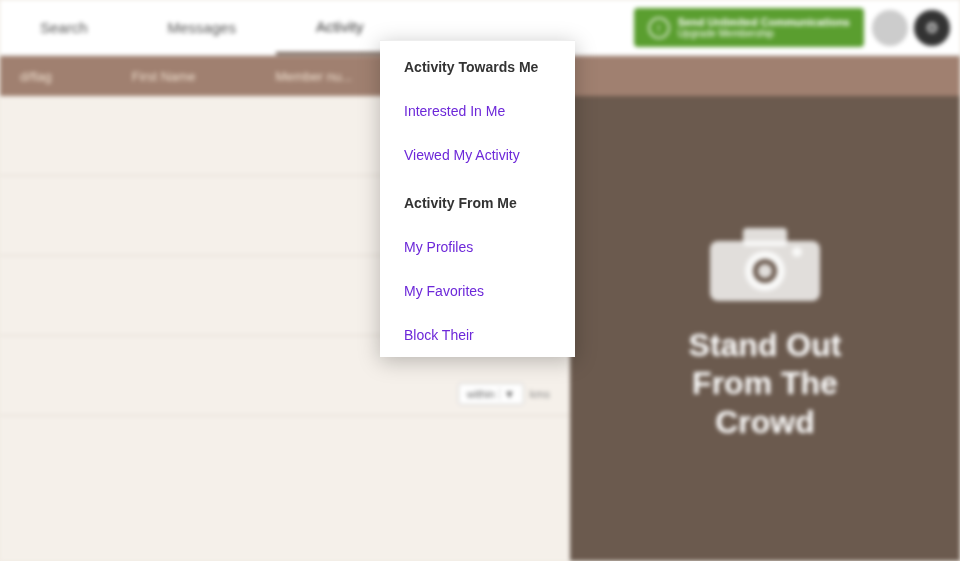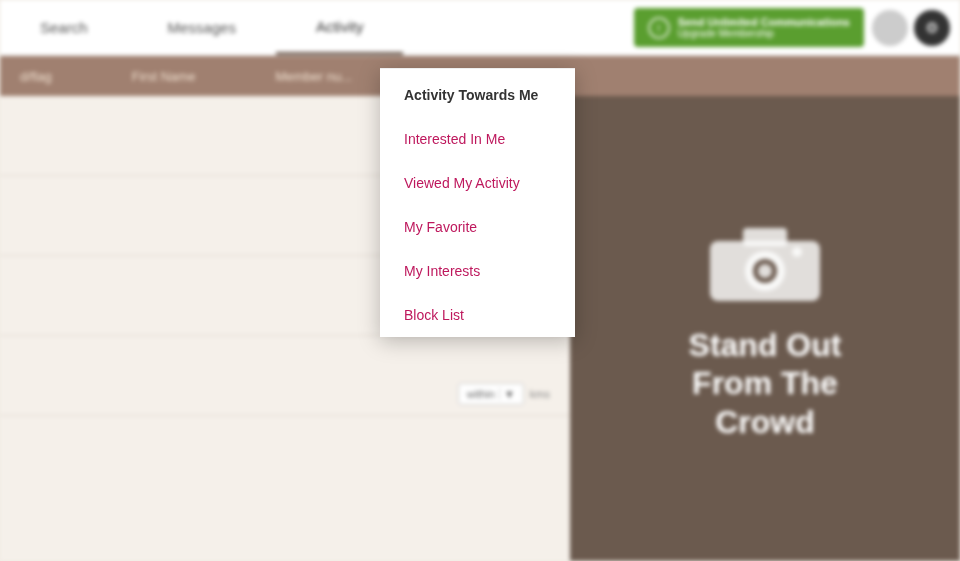--- a/index.html
+++ b/index.html
@@ -34,33 +34,33 @@
 
     
     .dropdown-overlay {
       position: absolute;
       top: 0; left: 0; right: 0; bottom: 0;
       z-index: 10;
     }
 
     .dropdown-menu {
       position: absolute;
-      top: 68px;
+      top: 40px;
       left: 380px;
       width: 195px;
       background: #fff;
       box-shadow: 0 4px 20px rgba(0,0,0,0.25);
       z-index: 20;
       border-top: 1px solid #eee;
     }
 
     .dropdown-menu-item {
       padding: 14px 24px;
       font-size: 14px;
-      color: #be185d;
+      color: #6d28d9;
       cursor: pointer;
       display: block;
     }
 
     .dropdown-menu-item.section-header {
       font-weight: bold;
       color: #333;
       padding-top: 18px;
       padding-bottom: 14px;
     }
@@ -124,22 +124,23 @@
 <div class="dropdown-overlay">
   <div class="dropdown-menu">
 
     <div class="dropdown-menu-item section-header">Activity Towards Me</div>
 
     <div class="dropdown-menu-item">Interested In Me</div>
 
 
     <div class="dropdown-menu-item">Viewed My Activity</div>
 
+    <div class="dropdown-menu-item section-header">Activity From Me</div>
 
-    <div class="dropdown-menu-item">My Favorite</div>
+    <div class="dropdown-menu-item">My Profiles</div>
 
-    <div class="dropdown-menu-item">My Interests</div>
+    <div class="dropdown-menu-item">My Favorites</div>
 
 
-    <div class="dropdown-menu-item">Block List</div>
+    <div class="dropdown-menu-item">Block Their</div>
 
   </div>
 </div>
 
 </body></html>

